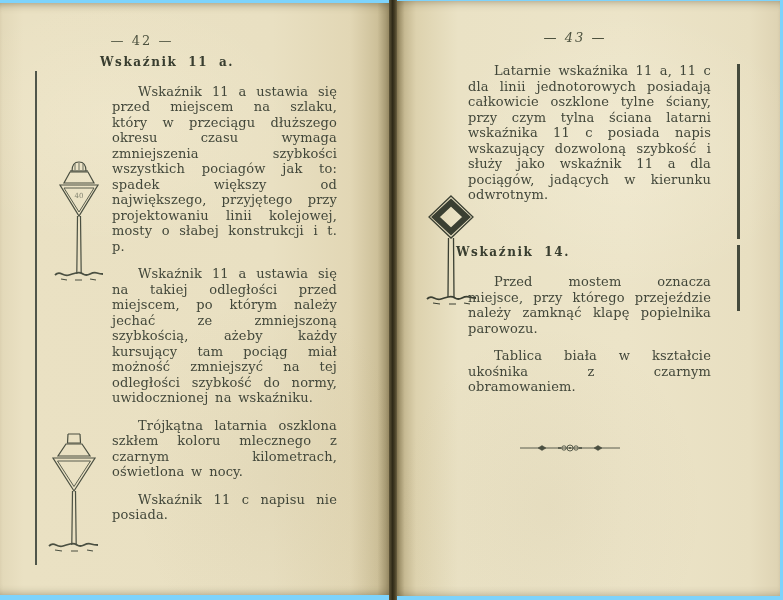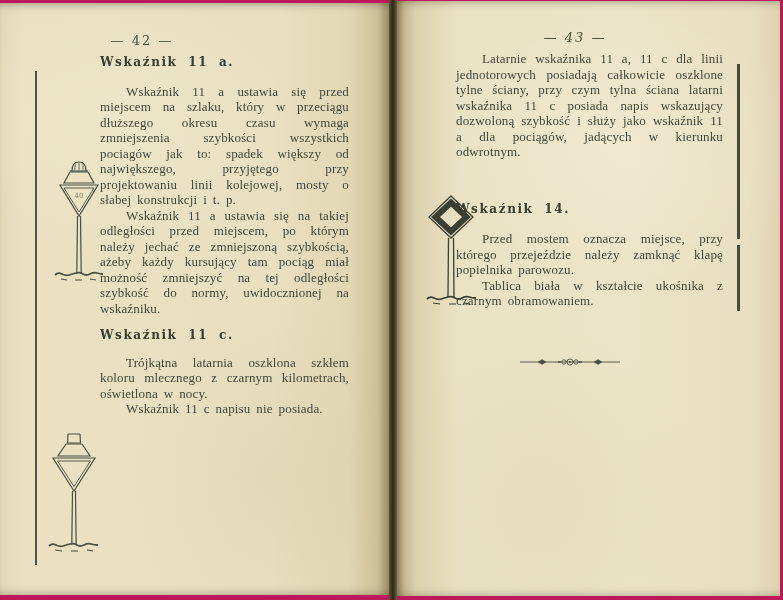--- a/index.html
+++ b/index.html
@@ -1,18 +1,18 @@
 <!DOCTYPE html>
 <html><head>
 <meta charset="utf-8">
 <style>
   html,body{margin:0;padding:0;background:#0e0c08;}
   .stage{
     position:relative;width:783px;height:600px;overflow:hidden;
-    background:#be185d;
+    background:#7dd3fc;
     font-family:"DejaVu Serif", serif;
   }
   .page{position:absolute;overflow:hidden;}
   .page-left{
     left:0;top:3px;width:389px;height:592px;
     background:
       radial-gradient(ellipse 260px 180px at 30% 20%, rgba(255,250,230,.20), transparent 70%),
       radial-gradient(ellipse 200px 260px at 70% 80%, rgba(140,120,70,.07), transparent 70%),
       linear-gradient(90deg,#e2d8b8 0%,#eae1c3 6%,#e9e0c2 70%,#e2d7b5 90%,#cdc099 97%,#998c66 100%);
     box-shadow:inset 0 8px 10px -8px rgba(70,60,35,.55), inset 0 -8px 10px -8px rgba(70,60,35,.45);
@@ -30,21 +30,21 @@
     background:linear-gradient(90deg,#5d5438 0%,#2e2917 45%,#4a4228 75%,#6b6142 100%);
   }
   .pagenum{
     position:absolute;font-size:13px;letter-spacing:2px;color:#4d523f;
     width:100px;text-align:center;
   }
   .col{position:absolute;color:#42473a;font-size:13px;line-height:15.5px;
     text-align:justify;word-spacing:2.5px;letter-spacing:.15px;}
   .heading{font-weight:bold;text-align:left;font-size:12px;letter-spacing:1.6px;
     word-spacing:5px;color:#383d2f;text-indent:0;}
-  .para{margin:0;text-indent:26px;font-family:Liberation Serif, serif;}
+  .para{margin:12px;text-indent:26px;}
   .h-top{margin:0 0 13px 0;}
   .h-mid{margin:12px 0 11px 0;}
   .h-right{margin:42px 0 14px 0;}
   .rule-v{position:absolute;background:#50564a;}
   .illus{position:absolute;}
   .illus svg{display:block;}
   .divider-wrap{margin:46px 0 0 64px;width:100px;}
 </style>
 </head>
 <body>
@@ -86,21 +86,20 @@
           <path d="M8 117 q3 -3 7 -1 t7 1 t7 -2 t7 1 t7 0 t7 -1 t7 1" stroke-width="1.8"></path>
           <path d="M14 121 l7 1 M30 122 l7 0 M46 121 l6 1" stroke-width="1.2"></path>
         </g>
       </svg>
     </div>
 
     <div class="col" style="left:100px;top:52px;width:249px;">
       <div class="heading h-top">Wskaźnik 11 a.</div>
       <p class="para">Wskaźnik 11 a ustawia się przed miejscem na szlaku, który w przeciągu dłuższego okresu czasu wymaga zmniejszenia szybkości wszystkich pociagów jak to: spadek większy od największego, przyjętego przy projektowaniu linii kolejowej, mosty o słabej konstrukcji i t. p.</p>
       <p class="para">Wskaźnik 11 a ustawia się na takiej odległości przed miejscem, po którym należy jechać ze zmniejszoną szybkością, ażeby każdy kursujący tam pociąg miał możność zmniejszyć na tej odległości szybkość do normy, uwidocznionej na wskaźniku.</p>
-      <div class="heading h-mid">Wskaźnik 11 c.</div>
       <p class="para">Trójkątna latarnia oszklona szkłem koloru mlecznego z czarnym kilometrach, oświetlona w nocy.</p>
       <p class="para">Wskaźnik 11 c napisu nie posiada.</p>
 
     </div>
   </div>
 
   <div class="page page-right">
     <div class="pagenum" style="left:128px;top:29px;font-style:italic;">— 43 —</div>
 
     <div class="rule-v" style="left:340px;top:63px;width:2.5px;height:175px;background:#454a3c;"></div>

